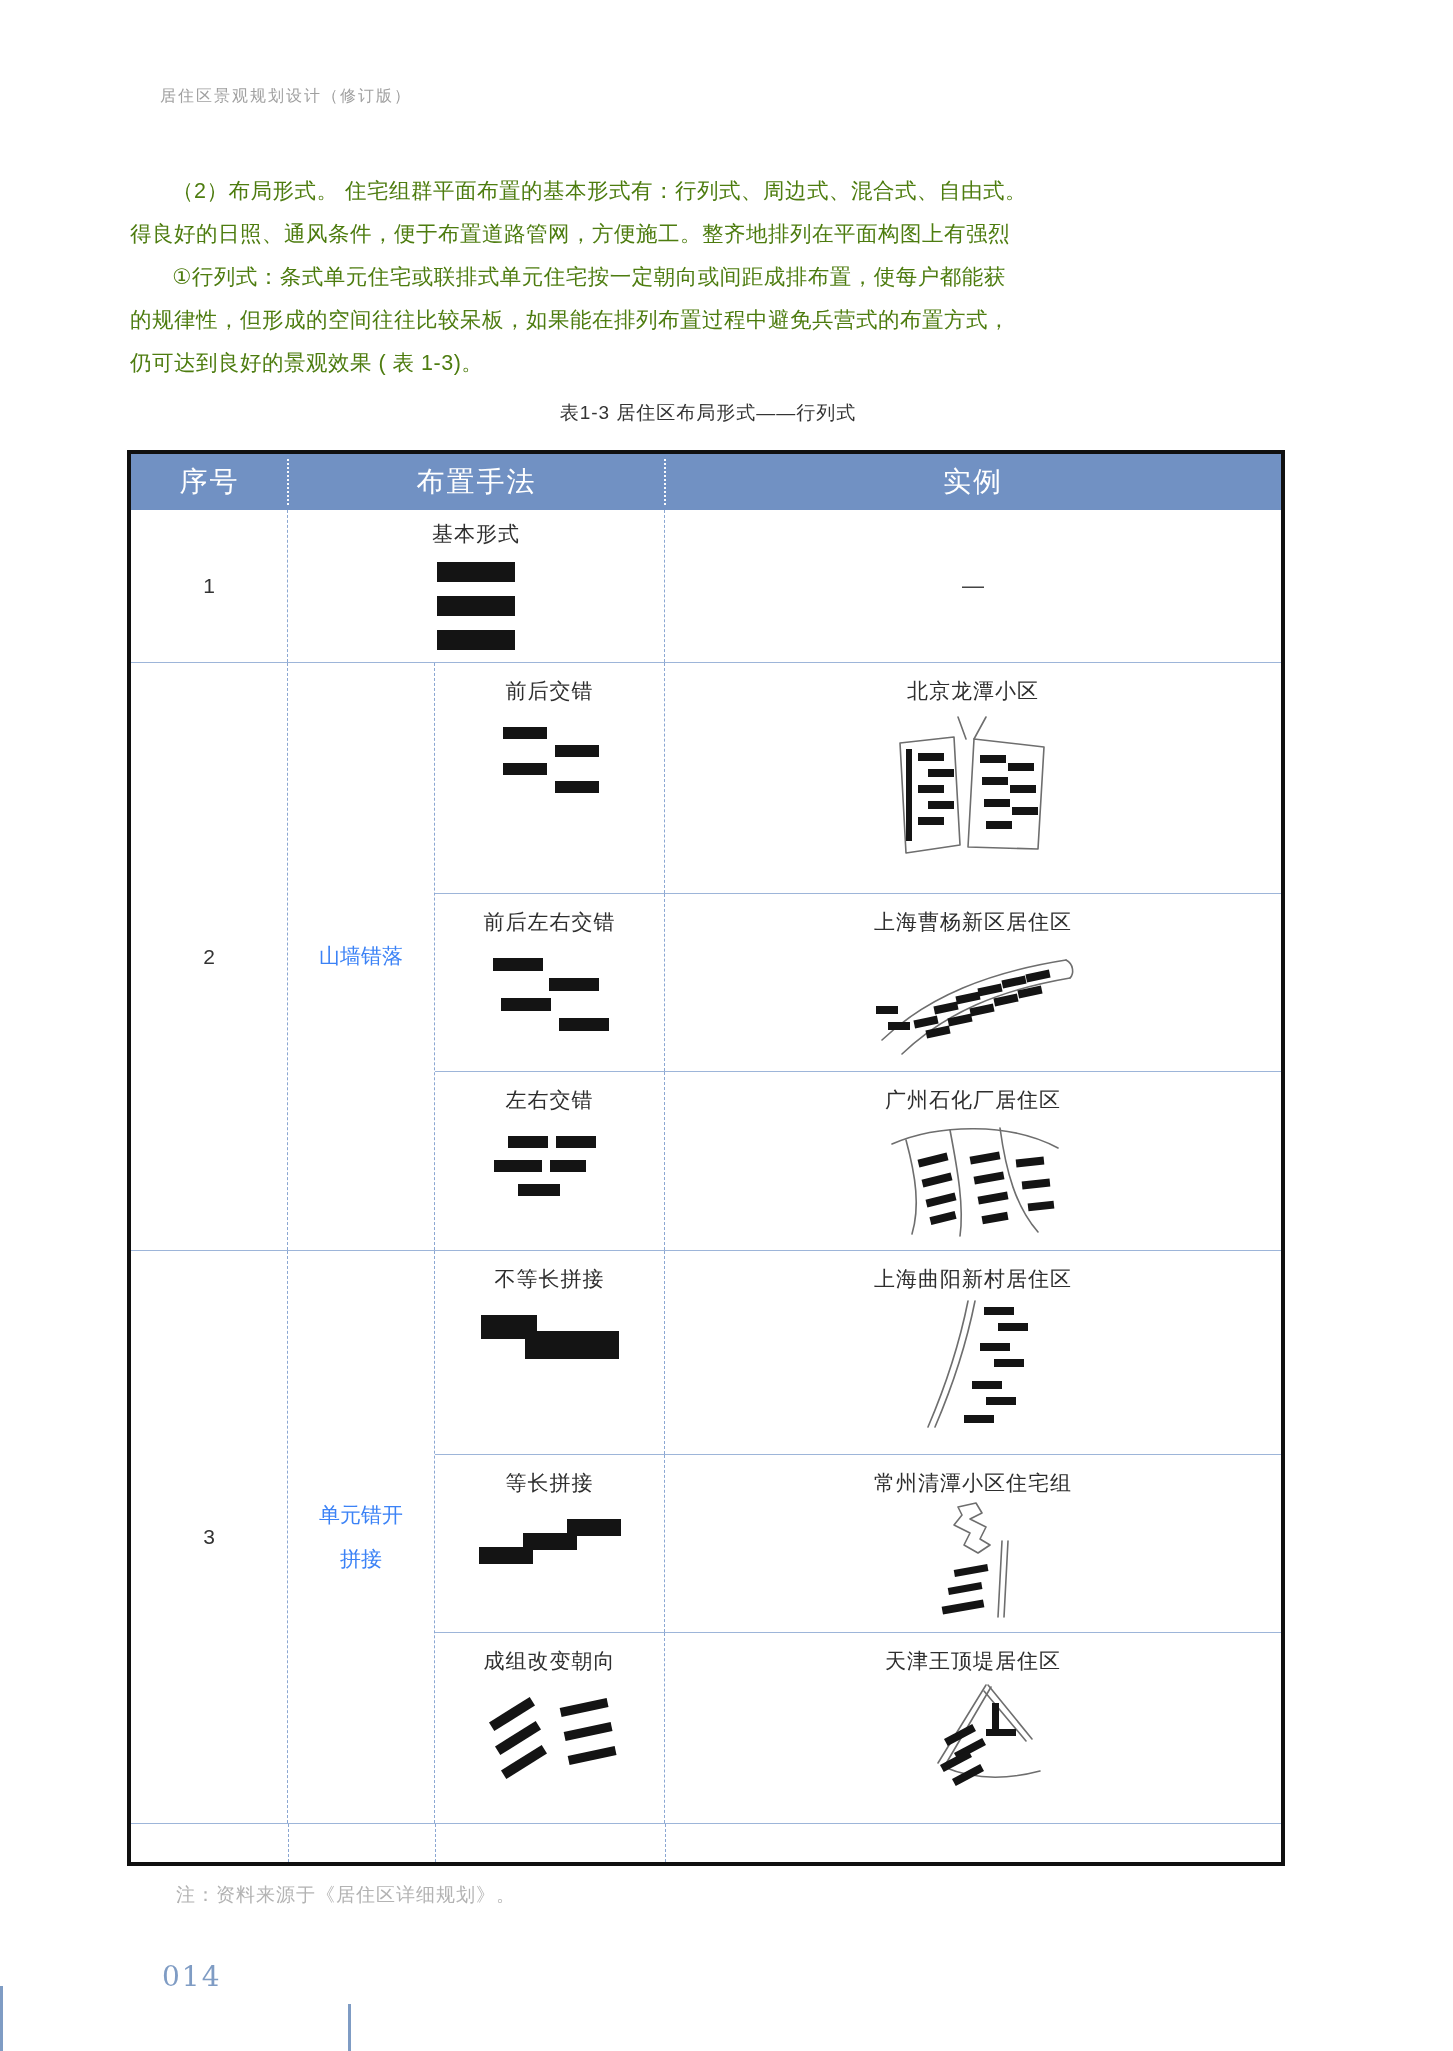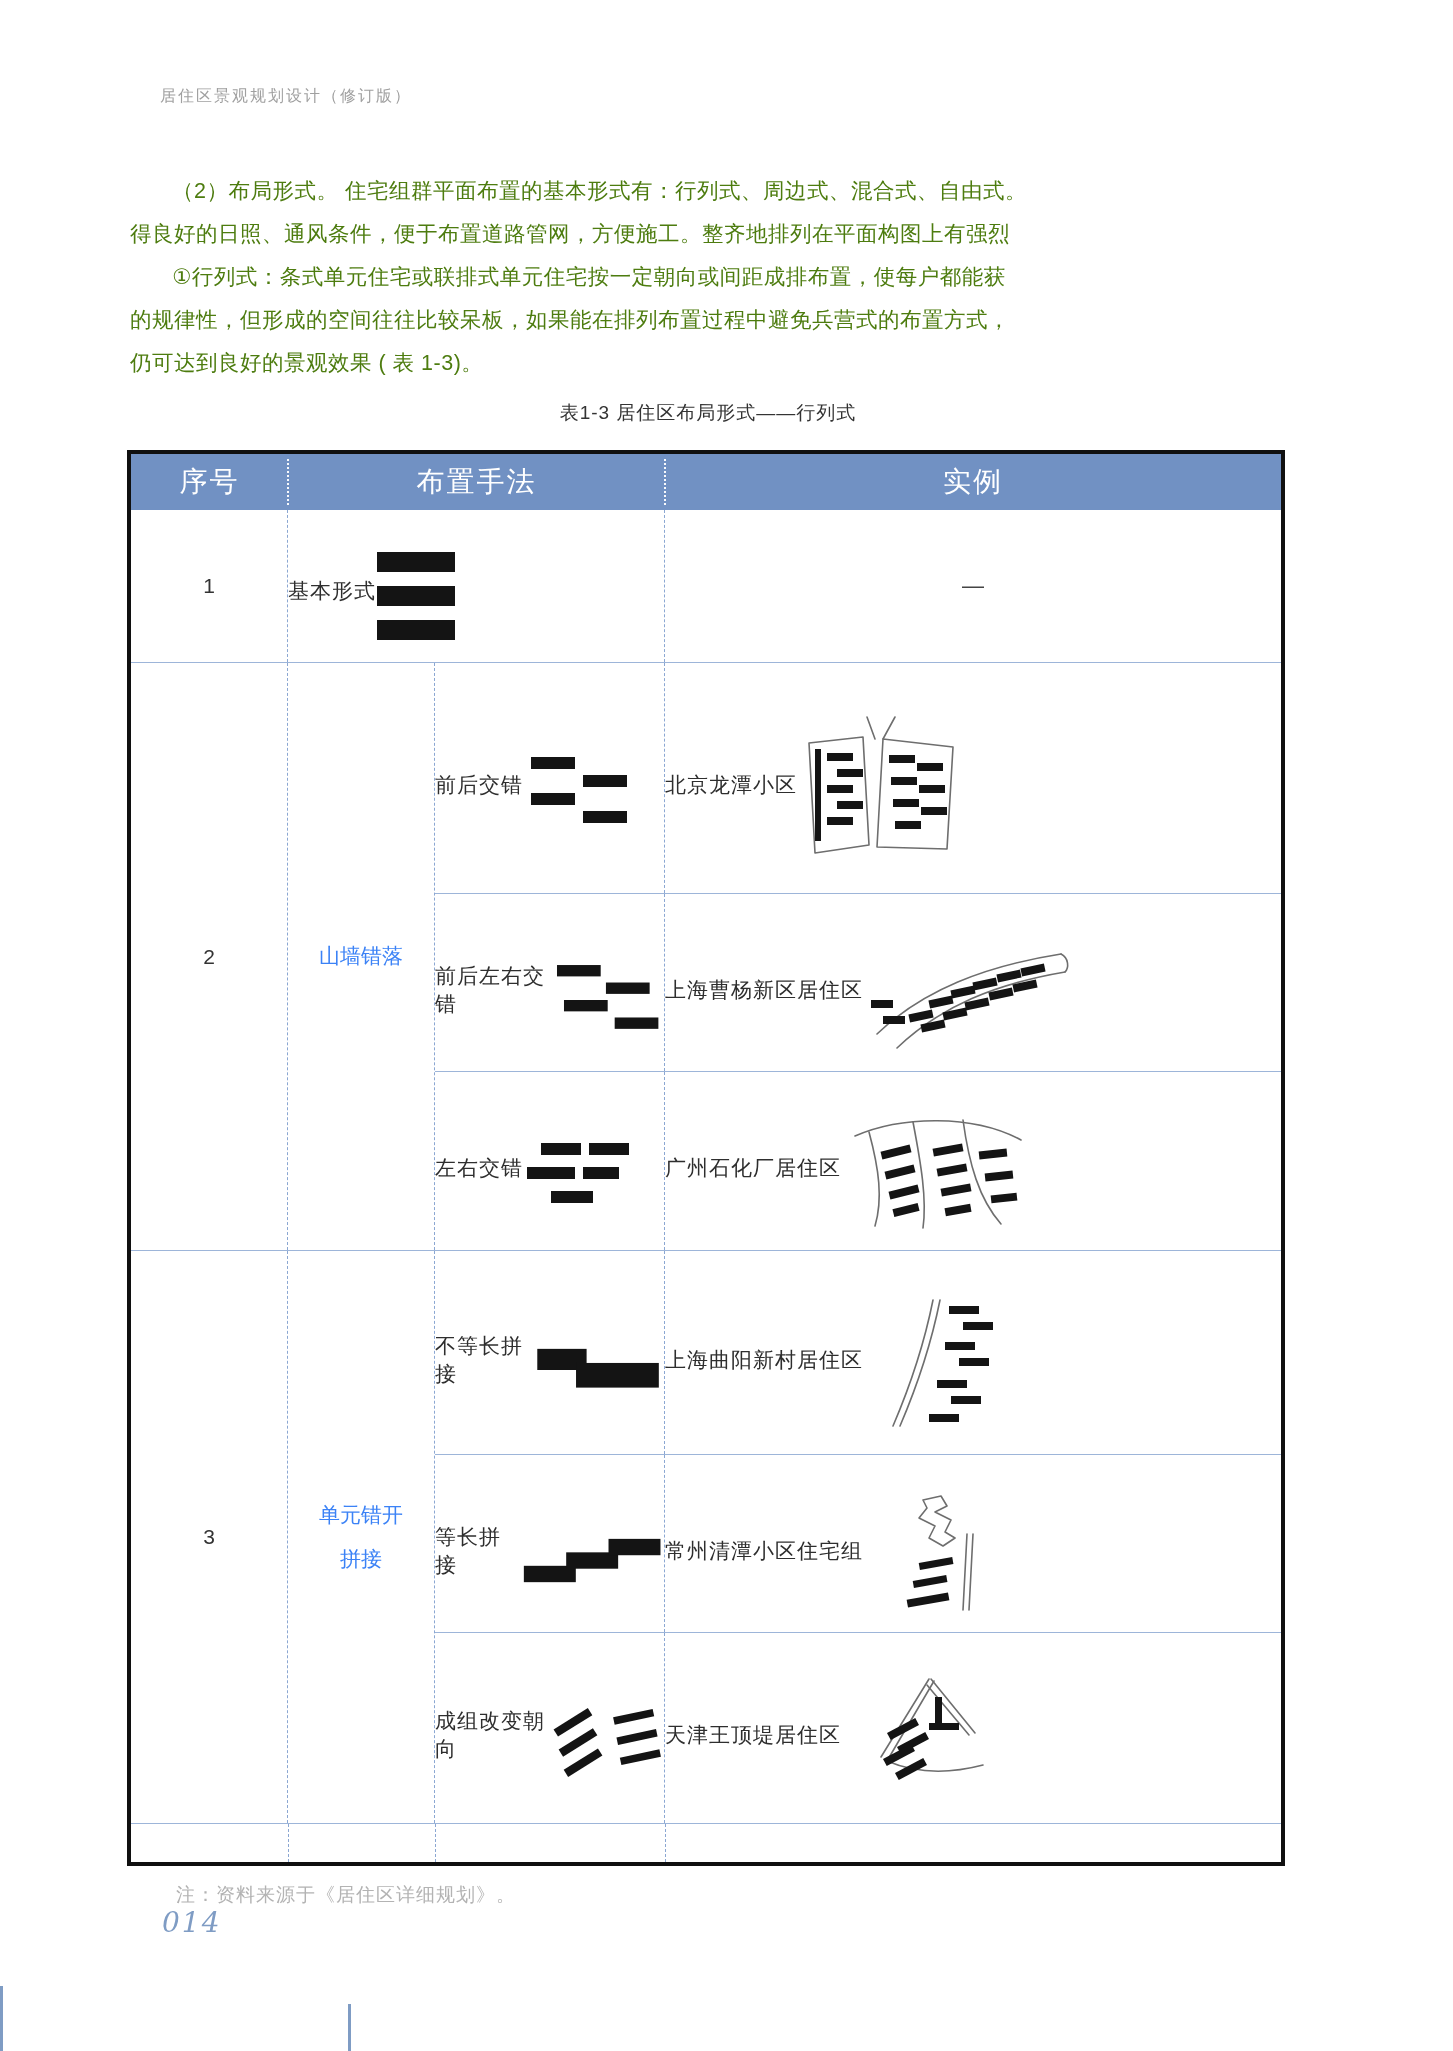--- a/index.html
+++ b/index.html
@@ -28,33 +28,33 @@
   .major-row{display:flex;}
   .major-row + .major-row{border-top:1px solid #9db5d9;}
   .c-no{width:157px;border-right:1px dashed #8ba7d2;display:flex;align-items:center;justify-content:center;font-size:21px;color:#333;box-sizing:border-box;}
   .c-group{width:147px;border-right:1px dashed #8ba7d2;display:flex;flex-direction:column;align-items:center;justify-content:center;font-size:21px;color:#3b82f6;line-height:2.1;box-sizing:border-box;}
   .c-span{width:377px;border-right:1px dashed #8ba7d2;box-sizing:border-box;}
   .c-rest{flex:1;display:flex;flex-direction:column;}
   .sub-row{display:flex;}
   .sub-row + .sub-row{border-top:1px solid #9db5d9;}
   .c-tech{width:230px;border-right:1px dashed #8ba7d2;box-sizing:border-box;}
   .c-ex{flex:1;}
-  .cellv{display:flex;flex-direction:row;align-items:center;padding-top:14px;box-sizing:border-box;}
+  .cellv{display:flex;flex-direction:column;align-items:center;padding-top:14px;box-sizing:border-box;}
   .lab{font-size:21px;color:#2e2e2e;letter-spacing:1px;}
   .dia{margin-top:20px;}
   .dash-cell{display:flex;align-items:center;justify-content:center;font-size:22px;color:#444;}
   .r1{height:152px;}
   .h230{height:230px;}.h178{height:178px;}.h177{height:177px;}
   .h203{height:203px;}.h190{height:190px;font-family:Liberation Serif, serif;}
   .strip{height:38px;position:relative;border-top:1px solid #9db5d9;}
   .strip .vd{position:absolute;top:0;bottom:0;border-left:1px dashed #8ba7d2;}
   .vd1{left:157px;}.vd2{left:304px;}.vd3{left:534px;}
   
   .footnote{left:176px;top:1882px;font-size:19px;color:#b3b3b3;letter-spacing:1px;}
-  .pagenum{left:162px;top:1906px;font-size:28px;color:#7f9cc4;font-family:"DejaVu Serif","Liberation Serif",serif;letter-spacing:2px;font-style:italic;}
+  .pagenum{left:162px;top:1960px;font-size:28px;color:#7f9cc4;font-family:"DejaVu Serif","Liberation Serif",serif;letter-spacing:2px;}
   .vline-center{left:348px;top:2004px;width:3px;height:47px;background:#7f9cc4;}
   .vline-left{left:0px;top:1986px;width:3px;height:65px;background:#7f9cc4;}
   svg{display:block;}
   .bar{fill:#141414;}
   .mapline{stroke:#6e6e6e;stroke-width:1.6;fill:none;stroke-linecap:round;stroke-linejoin:round;}
 </style>
 </head>
 <body>
 
 <div class="abs running-head">居住区景观规划设计（修订版）</div>

